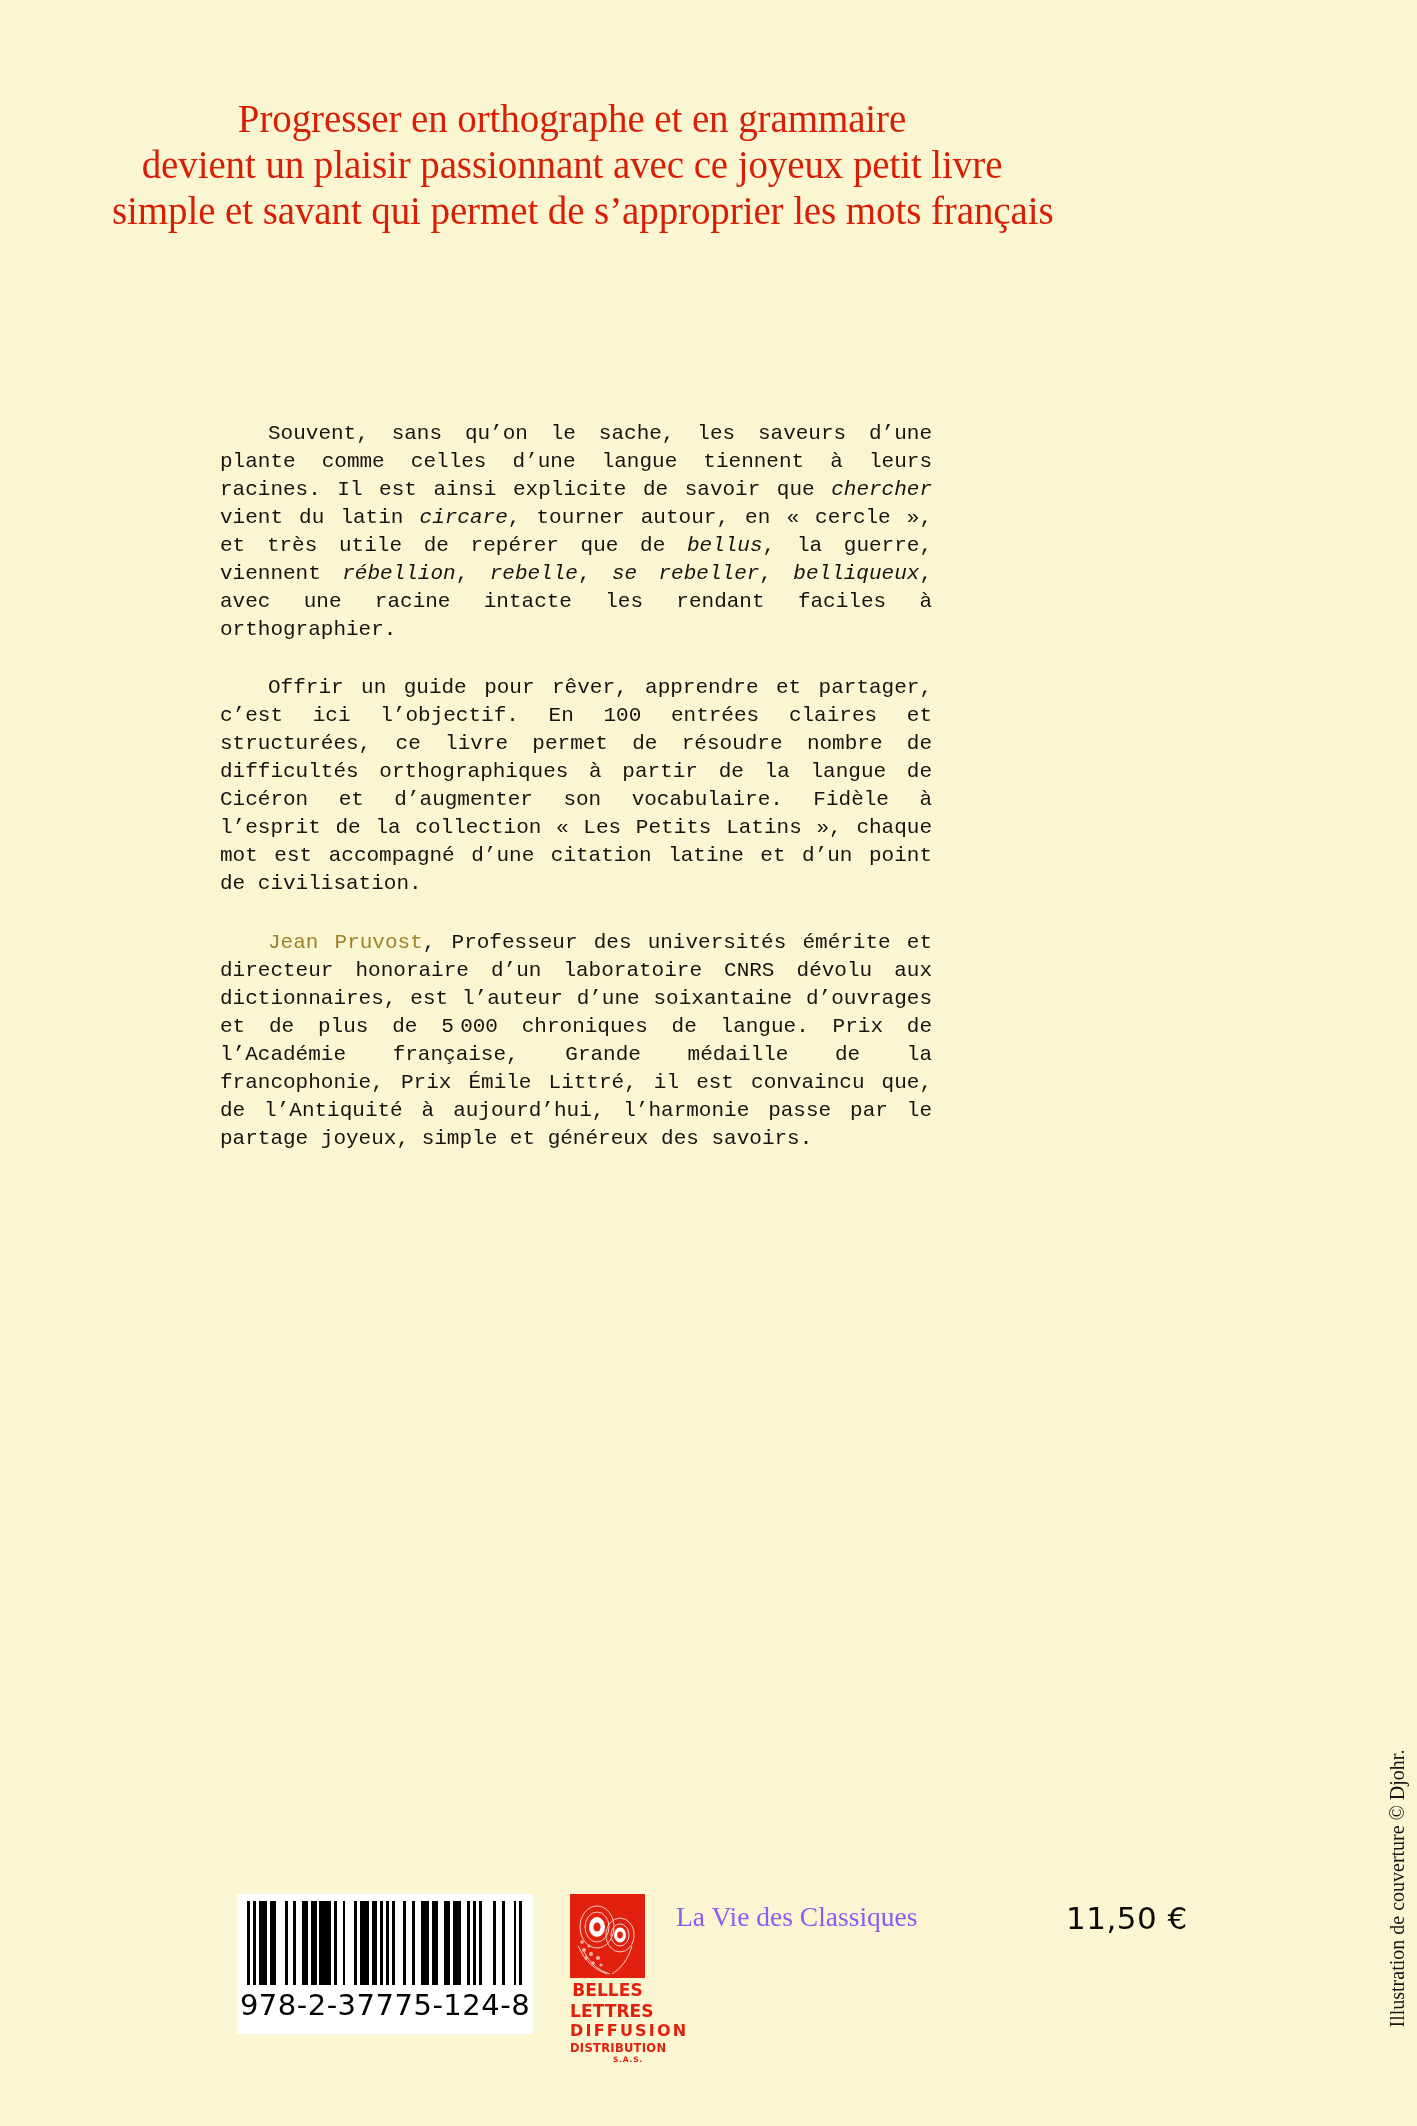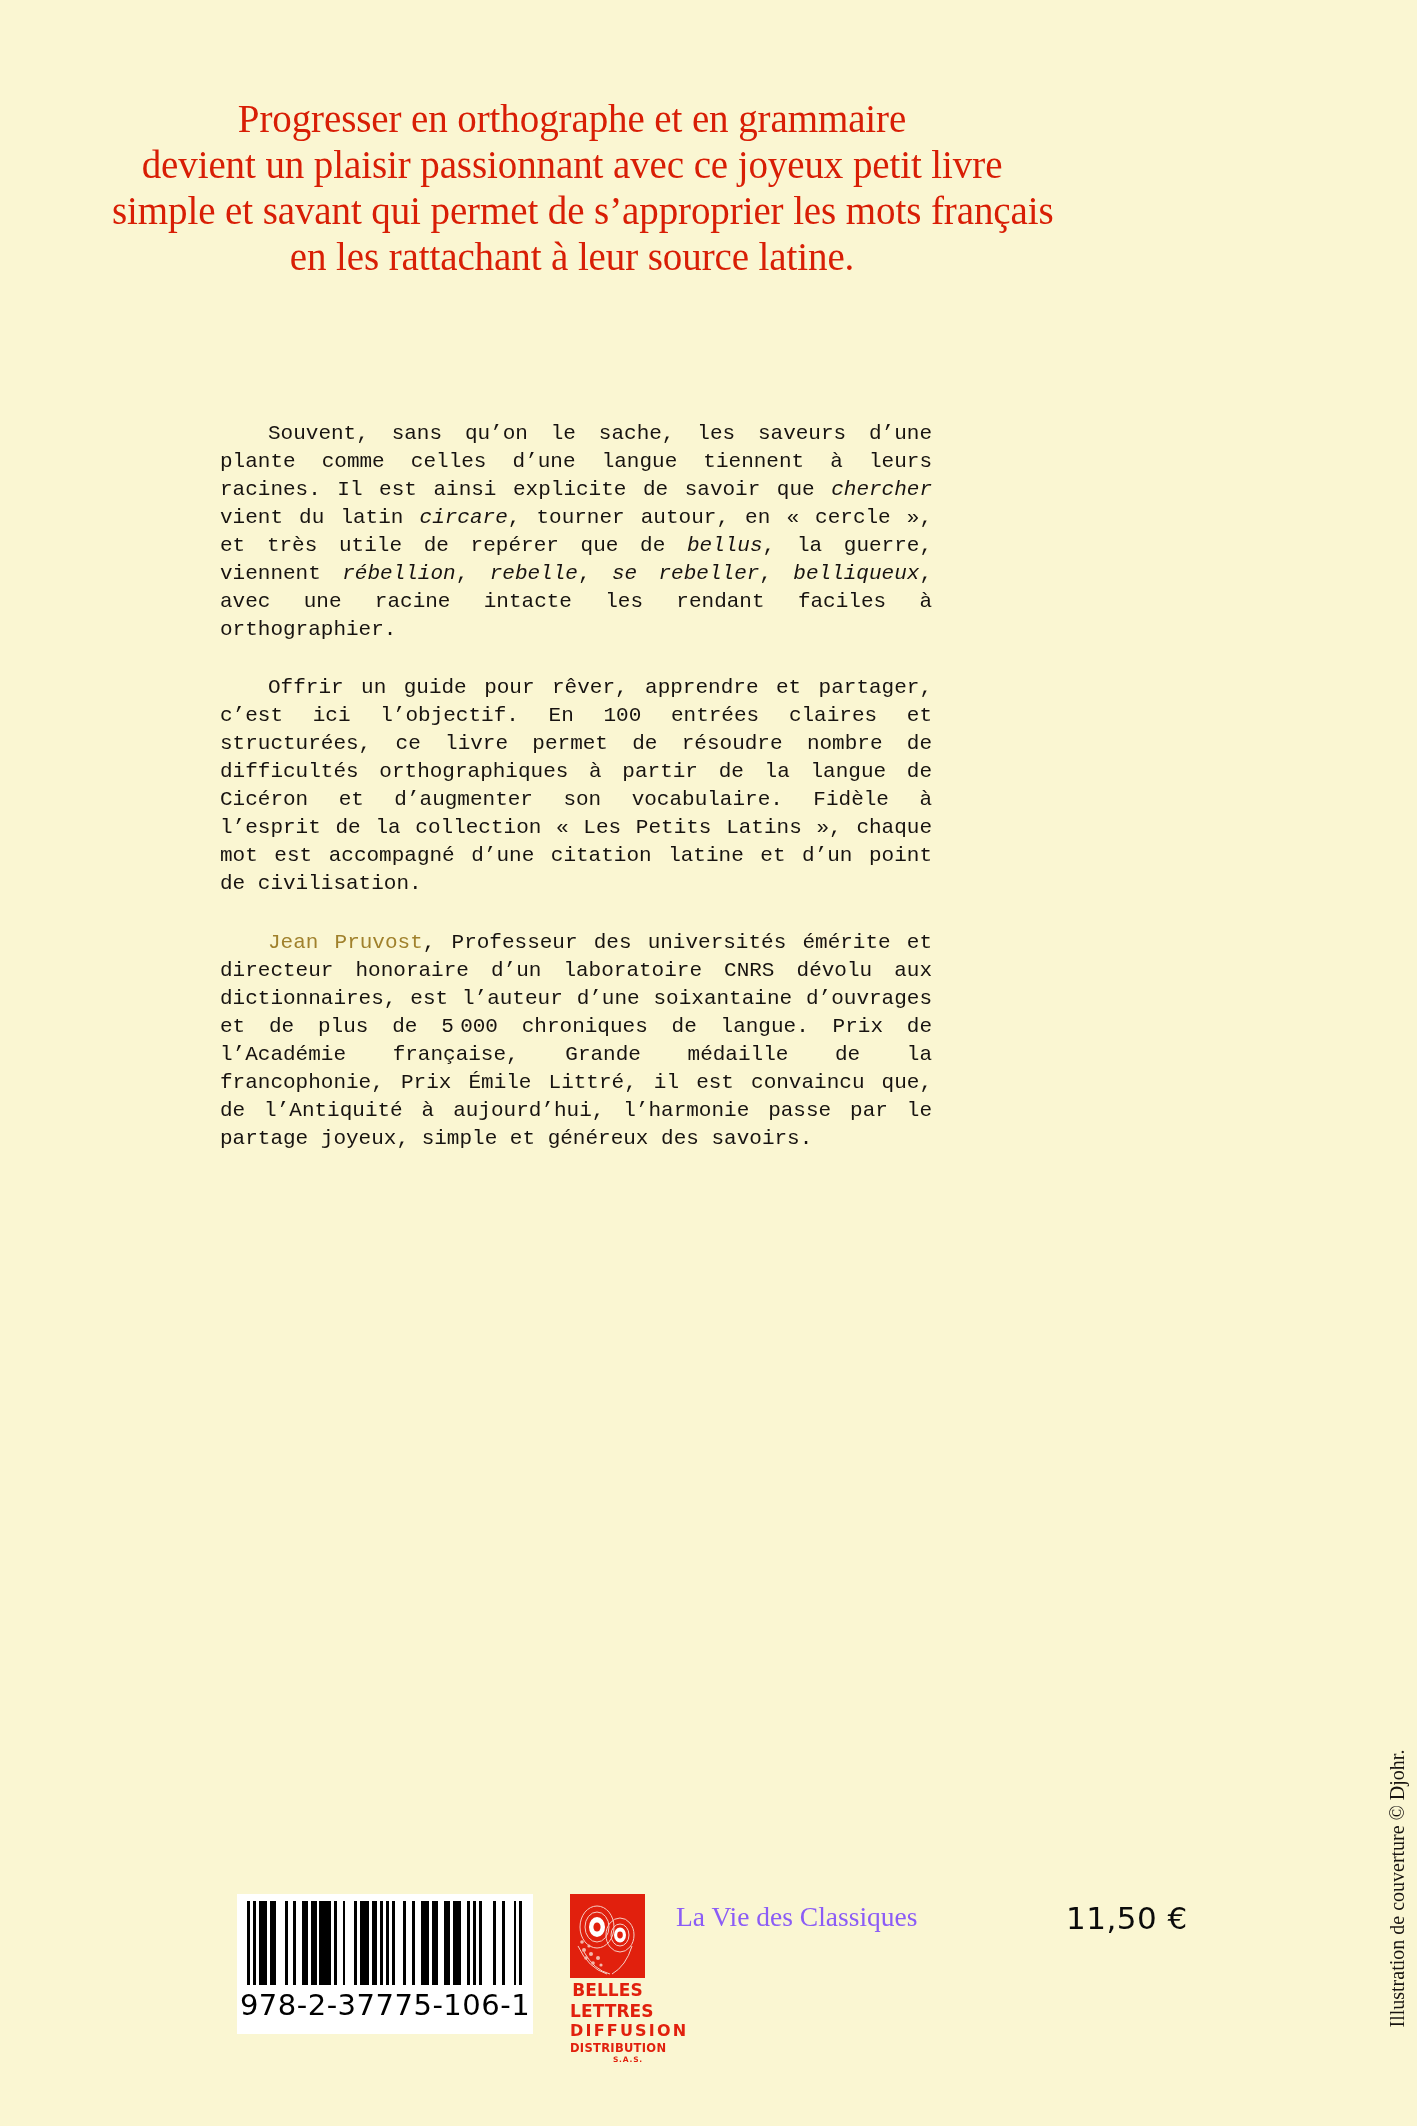--- a/index.html
+++ b/index.html
@@ -182,21 +182,20 @@
 </style>
 </head>
 <body>
 
 <div class="page">
 
   <div class="headline">
     <span class="hl-line">Progresser en orthographe et en grammaire</span>
     <span class="hl-line">devient un plaisir passionnant avec ce joyeux petit livre</span>
     <span class="hl-line">simple et savant qui permet de s’approprier les mots français</span>
-    <span class="hl-line">en les rattachant à leur source latine.</span>
   </div>
 
   <div class="body-block" id="body-block">
       <p class="para"><span>Souvent, sans qu’on le sache, les saveurs d’une plante comme celles d’une langue tiennent à leurs racines. Il est ainsi explicite de savoir que </span><i>chercher</i><span> vient du latin </span><i>circare</i><span>, tourner autour, en «&nbsp;cercle&nbsp;», et très utile de repérer que de </span><i>bellus</i><span>, la guerre, viennent </span><i>rébellion</i><span>, </span><i>rebelle</i><span>, </span><i>se rebeller</i><span>, </span><i>belliqueux</i><span>, avec une racine intacte les rendant faciles à orthographier.</span></p>
       <p class="para"><span>Offrir un guide pour rêver, apprendre et partager, c’est ici l’objectif. En 100 entrées claires et structurées, ce livre permet de résoudre nombre de difficultés orthographiques à partir de la langue de Cicéron et d’augmenter son vocabulaire. Fidèle à l’esprit de la collection «&nbsp;Les Petits Latins&nbsp;», chaque mot est accompagné d’une citation latine et d’un point de civilisation.</span></p>
       <p class="para"><span class="author-name">Jean Pruvost</span><span>, Professeur des universités émérite et directeur honoraire d’un laboratoire CNRS dévolu aux dictionnaires, est l’auteur d’une soixantaine d’ouvrages et de plus de 5 000 chroniques de langue. Prix de l’Académie française, Grande médaille de la francophonie, Prix Émile Littré, il est convaincu que, de l’Antiquité à aujourd’hui, l’harmonie passe par le partage joyeux, simple et généreux des savoirs.</span></p>
     </div>
 
   <div class="footer">
 
@@ -255,21 +254,21 @@
           <span style="width: 2.90526px; background: rgb(0, 0, 0);"></span>
           <span style="width: 11.6211px; background: transparent;"></span>
           <span style="width: 2.90526px; background: rgb(0, 0, 0);"></span>
           <span style="width: 5.81053px; background: transparent;"></span>
           <span style="width: 2.90526px; background: rgb(0, 0, 0);"></span>
           <span style="width: 8.71579px; background: transparent;"></span>
           <span style="width: 2.90526px; background: rgb(0, 0, 0);"></span>
           <span style="width: 2.90526px; background: transparent;"></span>
           <span style="width: 2.90526px; background: rgb(0, 0, 0);"></span>
         </div>
-      <div class="isbn">978-2-37775-106-1</div>
+      <div class="isbn">978-2-37775-124-8</div>
     </div>
 
     <div class="bld-logo">
       <div class="bld-mark">
         <svg width="75" height="84" viewBox="0 0 75 84" aria-hidden="true">
           <rect x="0" y="0" width="75" height="84" fill="#e1200d"></rect>
           <g fill="none" stroke="#f6cfc6" stroke-width="1">
             <ellipse cx="27" cy="33" rx="17" ry="21"></ellipse>
             <ellipse cx="50" cy="41" rx="14" ry="17"></ellipse>
             <ellipse cx="27" cy="33" rx="12" ry="15"></ellipse>

